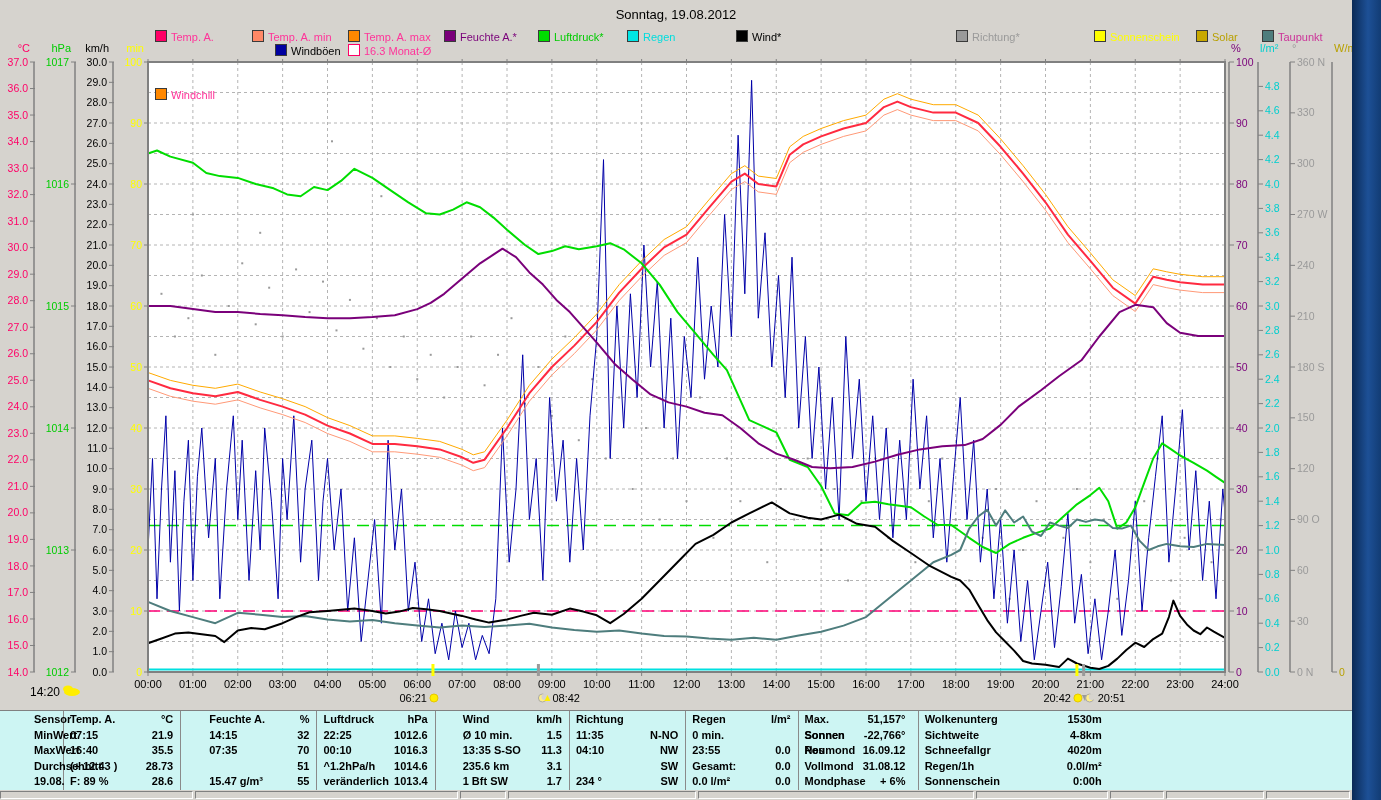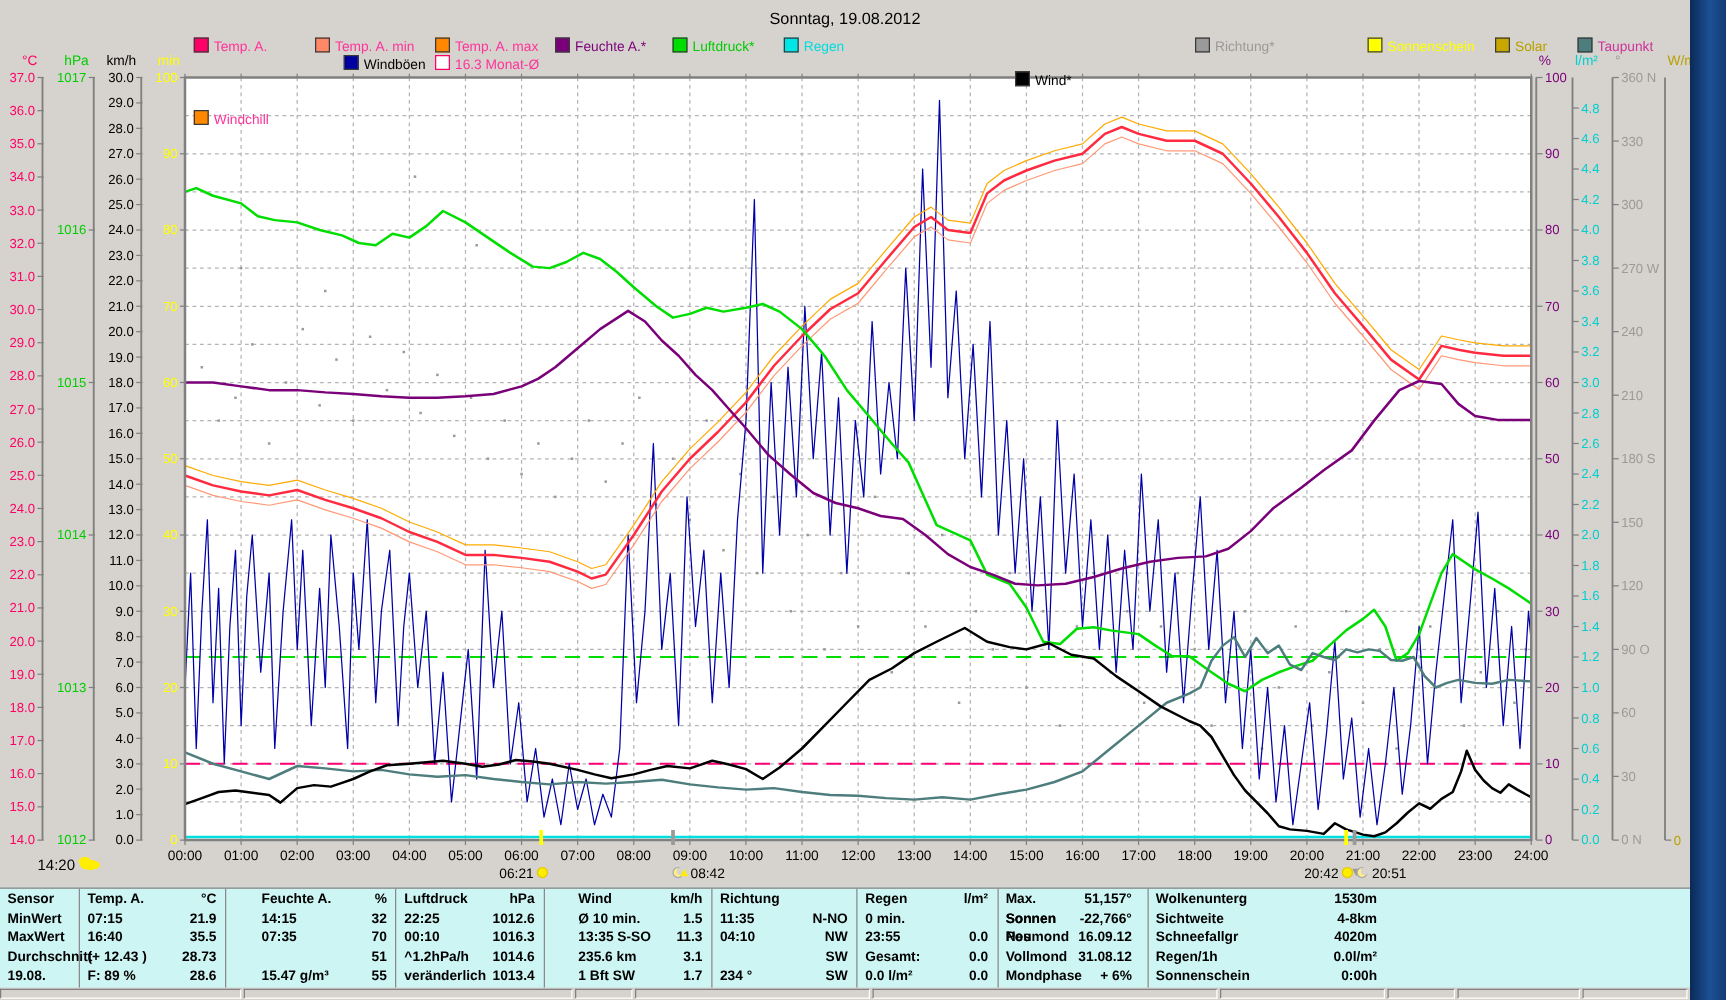--- a/index.html
+++ b/index.html
@@ -573,32 +573,32 @@
     </svg>
 </div>
 
 <div id="legend">
     <div class="legend-item" style="left: 155px; top: 30px;"><span class="sw" style="background: rgb(255, 0, 102);"></span><span style="color: rgb(255, 51, 153);">Temp. A.</span></div>
     <div class="legend-item" style="left: 252px; top: 30px;"><span class="sw" style="background: rgb(255, 136, 102);"></span><span style="color: rgb(255, 51, 153);">Temp. A. min</span></div>
     <div class="legend-item" style="left: 348px; top: 30px;"><span class="sw" style="background: rgb(255, 136, 0);"></span><span style="color: rgb(255, 51, 153);">Temp. A. max</span></div>
     <div class="legend-item" style="left: 444px; top: 30px;"><span class="sw" style="background: rgb(122, 0, 122);"></span><span style="color: rgb(122, 0, 122);">Feuchte A.*</span></div>
     <div class="legend-item" style="left: 538px; top: 30px;"><span class="sw" style="background: rgb(0, 221, 0);"></span><span style="color: rgb(0, 204, 0);">Luftdruck*</span></div>
     <div class="legend-item" style="left: 627px; top: 30px;"><span class="sw" style="background: rgb(0, 229, 229);"></span><span style="color: rgb(0, 221, 221);">Regen</span></div>
-    <div class="legend-item" style="left: 812px; top: 30px; margin-top: 27px;"><span class="sw" style="background: rgb(0, 0, 0);"></span><span style="color: rgb(0, 0, 0);">Wind*</span></div>
+    <div class="legend-item" style="left: 736px; top: 30px;"><span class="sw" style="background: rgb(0, 0, 0);"></span><span style="color: rgb(0, 0, 0);">Wind*</span></div>
     <div class="legend-item" style="left: 956px; top: 30px;"><span class="sw" style="background: rgb(154, 154, 154);"></span><span style="color: rgb(154, 154, 154);">Richtung*</span></div>
     <div class="legend-item" style="left: 1094px; top: 30px;"><span class="sw" style="background: rgb(255, 255, 0);"></span><span style="color: rgb(255, 255, 0);">Sonnenschein</span></div>
     <div class="legend-item" style="left: 1196px; top: 30px;"><span class="sw" style="background: rgb(200, 168, 0);"></span><span style="color: rgb(184, 160, 0);">Solar</span></div>
     <div class="legend-item" style="left: 1262px; top: 30px;"><span class="sw" style="background: rgb(78, 125, 125);"></span><span style="color: rgb(204, 51, 153);">Taupunkt</span></div>
     <div class="legend-item" style="left: 155px; top: 44px; margin-top: 44px;"><span class="sw" style="background: rgb(255, 136, 0);"></span><span style="color: rgb(255, 51, 153);">Windchill</span></div>
     <div class="legend-item" style="left: 236px; top: 44px; margin-left: 39px;"><span class="sw" style="background: rgb(0, 0, 160);"></span><span style="color: rgb(0, 0, 0);">Windböen</span></div>
     <div class="legend-item" style="left: 348px; top: 44px;"><span class="sw" style="background: rgb(255, 255, 255); border-color: rgb(255, 0, 102);"></span><span style="color: rgb(255, 51, 153);">16.3 Monat-Ø</span></div>
   </div>
 
 <div id="summary" style="background: rgb(205, 245, 243);">
-    <div class="sum-col" style="width: 64px;">
+    <div class="sum-col" style="width: 64px; padding-left: 28px;">
       <div class="sum-row">
         <span>Sensor</span>
         <span class="v"></span>
       </div>
       <div class="sum-row">
         <span>MinWert</span>
         <span class="v"></span>
       </div>
       <div class="sum-row">
         <span>MaxWert</span>

